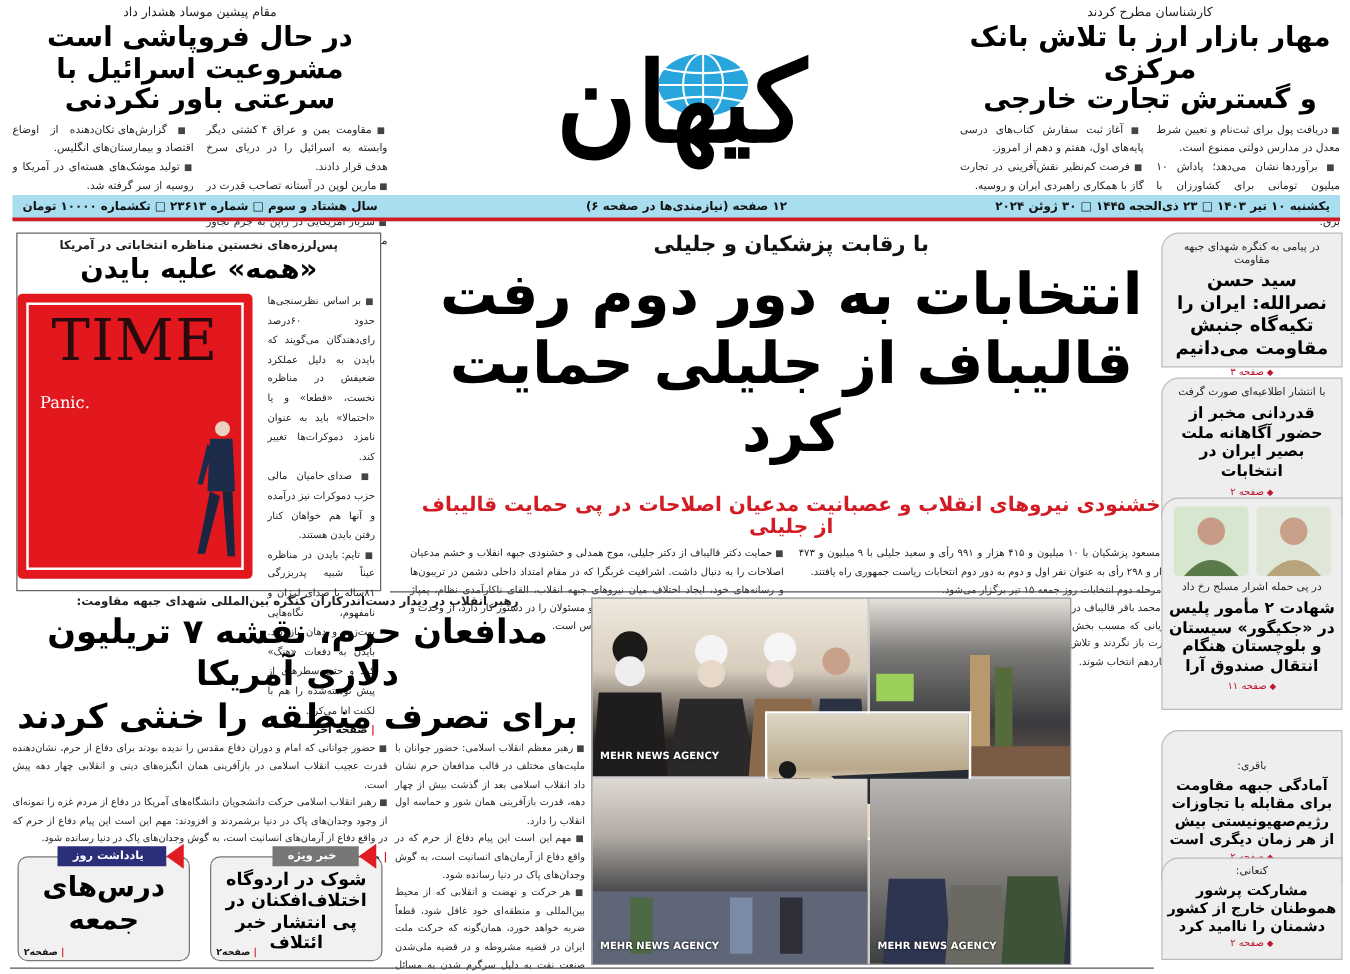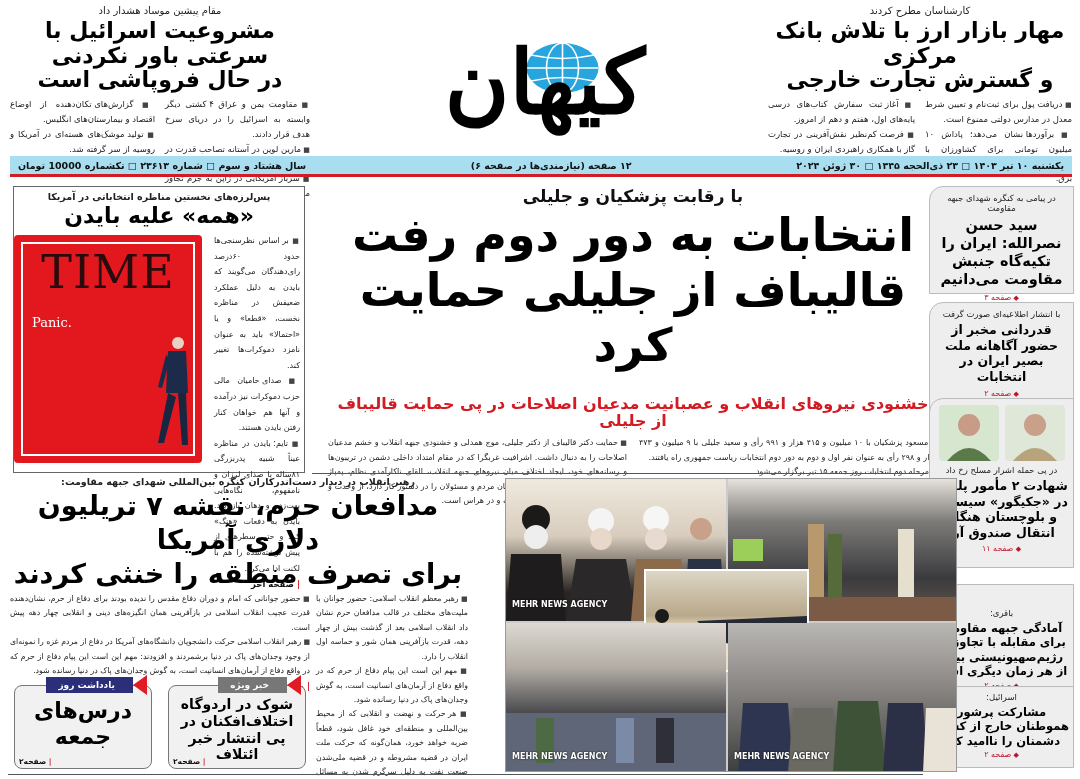--- a/index.html
+++ b/index.html
@@ -29,39 +29,39 @@
   .side-card { position: absolute; left: 929px; width: 145px; background: #eeeeee; border: 1px solid #bbb; border-radius: 14px 0 0 0; padding: 6px 4px; text-align: center; }
   .side-card .k { font-size: 8.5px; color: #222; margin-bottom: 3px; }
   .side-card .h { font-size: 15px; font-weight: 900; line-height: 1.25; color: #000; }
 
   .time-cover { position: absolute; left: 14px; top: 235px; width: 188px; height: 228px; background: #e3181f; border-radius: 4px; }
   .time-cover .frame { position: absolute; left: 7px; top: 7px; right: 7px; bottom: 7px; border: 2px solid #fff; }
   .time-cover .logo { position: absolute; left: 0; right: 0; top: 10px; text-align: center; font-family: "DejaVu Serif", serif; font-size: 46px; color: #2a0b0d; letter-spacing: 1px; direction: ltr; }
   .time-cover .panic { position: absolute; left: 18px; top: 80px; font-family: "DejaVu Serif", serif; font-size: 13px; color: #fff; direction: ltr; }
   .time-cover .figure { position: absolute; right: 10px; top: 100px; width: 40px; height: 115px; }
 
-  .photo-collage { left: 473px; top: 478px; width: 452px; height: 294px; background: #ccc; border: 1px solid #999; overflow: hidden; margin-left: 32px; }
+  .photo-collage { left: 473px; top: 478px; width: 384px; height: 294px; background: #ccc; border: 1px solid #999; overflow: hidden; }
   .ph { position: absolute; overflow: hidden; }
   .ph .wm { position: absolute; left: 6px; bottom: 12px; font-size: 8px; font-weight: bold; color: #fff; direction: ltr; text-shadow: 0 0 2px #000; }
 
   .tag-box { position: absolute; border: 1px solid #777; border-radius: 8px; background: #f1f1f1; text-align: center; }
   .tag { position: absolute; top: -9px; right: 18px; height: 16px; padding: 0 18px 0 12px; font-size: 9px; font-weight: bold; color: #fff; line-height: 16px; }
   .tag::after { content: ""; position: absolute; right: -14px; top: -2px; border-top: 10px solid transparent; border-bottom: 10px solid transparent; border-right: 14px solid #e01b24; }
   .tag-box .h { font-weight: 900; color: #000; line-height: 1.2; }
 
   .hr { position: absolute; height: 1px; background: #555; }
 </style>
 </head>
 <body>
 
 <div class="abs" style="left:10px; top:2px; width:300px; height:150px;">
   <div class="kicker" style="margin-top:3px;">مقام پیشین موساد هشدار داد</div>
   <div class="hl" style="font-size:22px; margin-top:3px;">
+    <div>در حال فروپاشی است</div>
     <div>مشروعیت اسرائیل با سرعتی باور نکردنی</div>
-    <div>در حال فروپاشی است</div>
   </div>
   <div style="display:flex; gap:10px; margin-top:4px;">
     <div class="body-text" style="flex:1;">
       <p>مقاومت یمن و عراق ۴ کشتی دیگر وابسته به اسرائیل را در دریای سرخ هدف قرار دادند.</p>
       <p>مارین لوپن در آستانه تصاحب قدرت در فرانسه؛ غربی‌ها عزا گرفتند.</p>
       <p>سرباز آمریکایی در ژاپن به جرم تجاوز محاکمه می‌شود.</p>
     </div>
     <div class="body-text" style="flex:1;">
       <p>گزارش‌های تکان‌دهنده از اوضاع اقتصاد و بیمارستان‌های انگلیس.</p>
       <p>تولید موشک‌های هسته‌ای در آمریکا و روسیه از سر گرفته شد.</p>
@@ -99,21 +99,21 @@
       <p>آغاز ثبت سفارش کتاب‌های درسی پایه‌های اول، هفتم و دهم از امروز.</p>
       <p>فرصت کم‌نظیر نقش‌آفرینی در تجارت گاز با همکاری راهبردی ایران و روسیه.</p>
       <div class="pageref">صفحات ۴ و ۱۰</div>
     </div>
   </div>
 </div>
 
 <div class="abs date-strip">
   <span>یکشنبه ۱۰ تیر ۱۴۰۳ □ ۲۳ ذی‌الحجه ۱۴۴۵ □ ۳۰ ژوئن ۲۰۲۴</span>
   <span>۱۲ صفحه (نیازمندی‌ها در صفحه ۶)</span>
-  <span>سال هشتاد و سوم □ شماره ۲۳۶۱۳ □ تکشماره 10000 تومان</span>
+  <span>سال هشتاد و سوم □ شماره ۲۳۶۱۳ □ تکشماره ۱۰۰۰۰ تومان</span>
 </div>
 
 <div class="abs box" style="left:13px; top:186px; width:292px; height:287px;">
   <div class="kicker" style="margin-top:4px; font-size:9.5px; font-weight:bold;">پس‌لرزه‌های نخستین مناظره انتخاباتی در آمریکا</div>
   <div class="hl" style="font-size:22px; margin-top:2px;">«همه» علیه بایدن</div>
   <div class="body-text" style="position:absolute; left:200px; top:46px; width:86px; font-size:8px; line-height:1.95;">
     <p>بر اساس نظرسنجی‌ها حدود ۶۰درصد رای‌دهندگان می‌گویند که بایدن به دلیل عملکرد ضعیفش در مناظره نخست، «قطعا» و یا «احتمالا» باید به عنوان نامزد دموکرات‌ها تغییر کند.</p>
     <p>صدای حامیان مالی حزب دموکرات نیز درآمده و آنها هم خواهان کنار رفتن بایدن هستند.</p>
     <p>تایم: بایدن در مناظره عیناً شبیه پدربزرگی ۸۱ساله با صدای لرزان و نامفهوم، نگاه‌هایی بهت‌زده و دهان باز بود. بایدن به دفعات «هنگ» کرد و حتی سطرهای از پیش نوشته‌شده را هم با لکنت ادا می‌کرد.</p>
     <div class="pageref">صفحه آخر</div>
@@ -179,21 +179,21 @@
   <div class="k">در پی حمله اشرار مسلح رخ داد</div>
   <div class="h" style="font-size:12.5px;">شهادت ۲ مأمور پلیس در «جکیگور» سیستان و بلوچستان هنگام انتقال صندوق آرا</div>
   <div class="pageref-red" style="margin-top:3px;">صفحه ۱۱</div>
 </div>
 <div class="side-card" style="top:584px; height:122px; padding-top:23px;">
   <div class="k">باقری:</div>
   <div class="h" style="font-size:11.5px;">آمادگی جبهه مقاومت برای مقابله با تجاوزات رژیم‌صهیونیستی بیش از هر زمان دیگری است</div>
   <div class="pageref-red" style="margin-top:2px;">صفحه ۲</div>
 </div>
 <div class="side-card" style="top:686px; height:82px; padding-top:5px;">
-  <div class="k">اسرائیل:</div>
+  <div class="k">کنعانی:</div>
   <div class="h" style="font-size:11.5px;">مشارکت پرشور هموطنان خارج از کشور دشمنان را ناامید کرد</div>
   <div class="pageref-red" style="margin-top:2px;">صفحه ۲</div>
 </div>
 
 <div class="abs" style="left:8px; top:476px; width:460px; height:200px;">
   <div class="kicker" style="font-size:9.5px; font-weight:bold;">رهبر انقلاب در دیدار دست‌اندرکاران کنگره بین‌المللی شهدای جبهه مقاومت:</div>
   <div class="hl" style="font-size:27px; line-height:1.25; margin-top:2px;">
     <div>مدافعان حرم، نقشه ۷ تریلیون دلاری آمریکا</div>
     <div>برای تصرف منطقه را خنثی کردند</div>
   </div>

